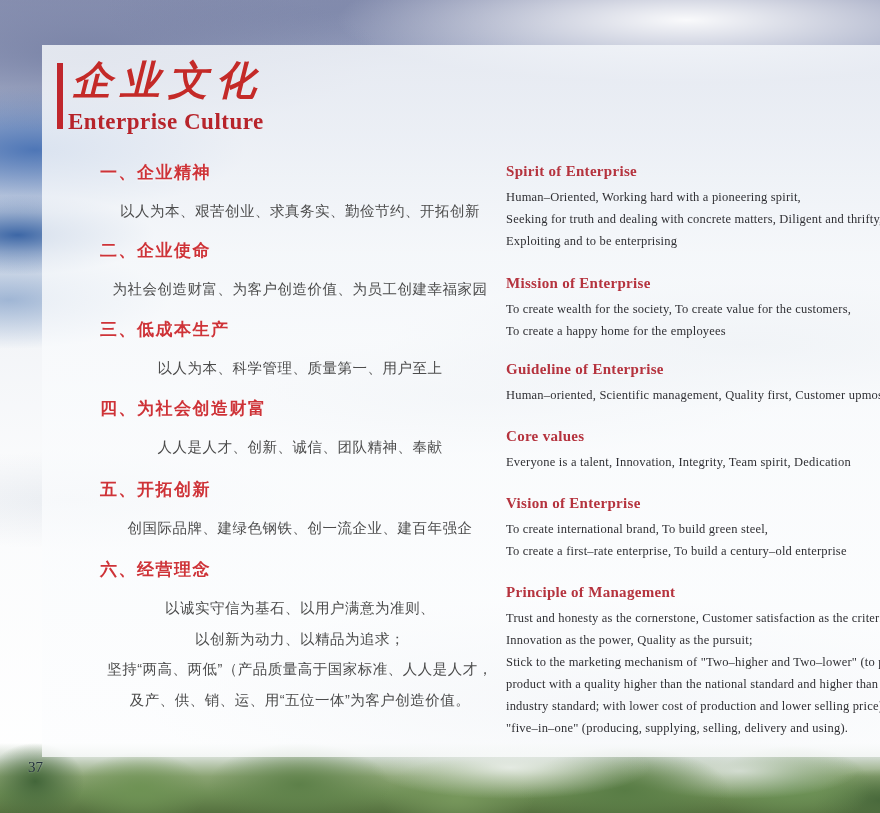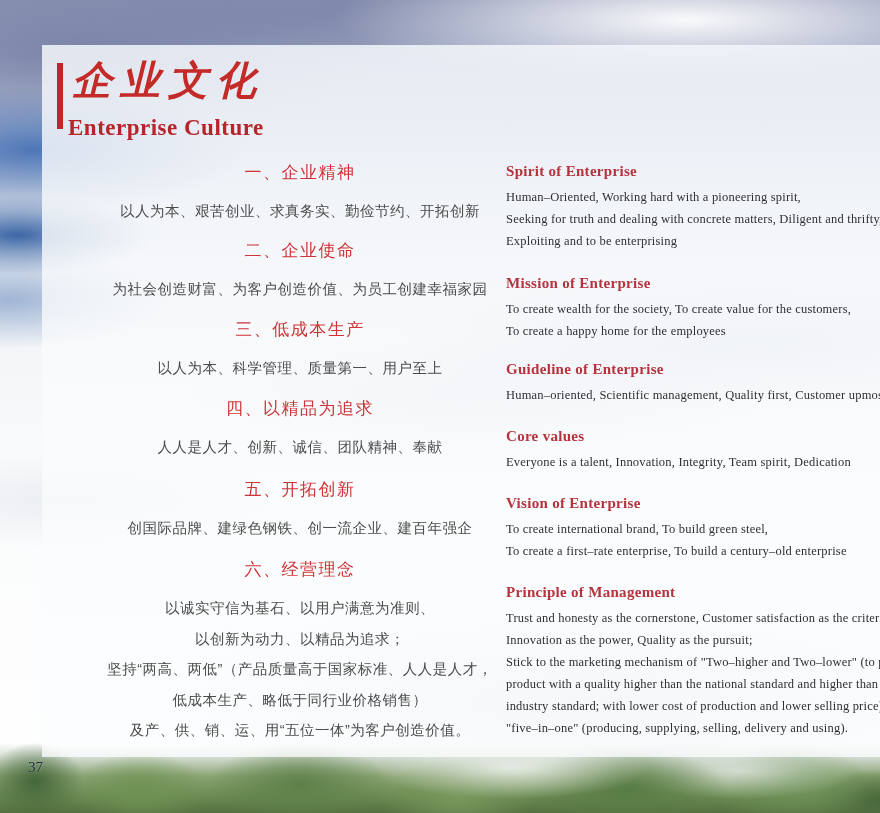--- a/index.html
+++ b/index.html
@@ -46,32 +46,31 @@
   }
 
   
   .title-bar { position:absolute; left:15px; top:18px; width:6px; height:66px; background:#c0272d; }
   .title-cn {
     position:absolute; left:30px; top:8px;
     font-family:"DejaVu Serif", serif; font-style:italic; font-weight:bold;
     font-size:40px; color:#c42a28; letter-spacing:8px; white-space:nowrap;
   }
   .title-en {
-    position:absolute; left:26px; top:70px;
+    position:absolute; left:26px; top:64px;
     font-family:"Liberation Serif", serif; font-weight:bold;
     font-size:23px; color:#b7242b; letter-spacing:0.5px; white-space:nowrap;
   }
 
   
   .cn-sec { position:absolute; left:58px; width:400px; }
   .cn-head {
-    font-family:"Liberation Sans", sans-serif; font-weight:normal; font-size:17px;
+    font-family:"Liberation Sans", sans-serif; font-weight:bold; font-size:17px;
     color:#ce3338; letter-spacing:1.5px; white-space:nowrap;
     text-shadow:0 1px 2px rgba(255,255,255,0.85);
-    text-align:center;
   }
   .cn-body { margin-top:12px; }
   .cn-line {
     font-family:"Liberation Sans", sans-serif; font-size:14.5px; line-height:30.5px;
     color:#4c4c4c; letter-spacing:0.5px; white-space:nowrap;text-align:center;
   }
 
   
   .en-sec { position:absolute; left:464px; width:410px; }
   .en-head {
@@ -119,40 +118,39 @@
     </section>
 
     <section class="cn-sec" style="top:273px">
       <div class="cn-head">三、低成本生产</div>
       <div class="cn-body">
         <div class="cn-line">以人为本、科学管理、质量第一、用户至上</div>
       </div>
     </section>
 
     <section class="cn-sec" style="top:352px">
-      <div class="cn-head">四、以精品为追求</div>
+      <div class="cn-head">四、为社会创造财富</div>
       <div class="cn-body">
         <div class="cn-line">人人是人才、创新、诚信、团队精神、奉献</div>
       </div>
     </section>
 
     <section class="cn-sec" style="top:433px">
       <div class="cn-head">五、开拓创新</div>
       <div class="cn-body">
         <div class="cn-line">创国际品牌、建绿色钢铁、创一流企业、建百年强企</div>
       </div>
     </section>
 
     <section class="cn-sec" style="top:513px">
       <div class="cn-head">六、经营理念</div>
       <div class="cn-body">
         <div class="cn-line">以诚实守信为基石、以用户满意为准则、</div>
         <div class="cn-line">以创新为动力、以精品为追求；</div>
         <div class="cn-line">坚持“两高、两低”（产品质量高于国家标准、人人是人才，</div>
-        <div class="cn-line">低成本生产、略低于同行业价格销售）</div>
         <div class="cn-line">及产、供、销、运、用“五位一体”为客户创造价值。</div>
       </div>
     </section>
 
     <section class="en-sec" style="top:118px">
       <div class="en-head">Spirit of Enterprise</div>
       <div class="en-body">
         <div class="en-line">Human–Oriented, Working hard with a pioneering spirit,</div>
         <div class="en-line">Seeking for truth and dealing with concrete matters, Diligent and thrifty,</div>
         <div class="en-line">Exploiting and to be enterprising</div>

